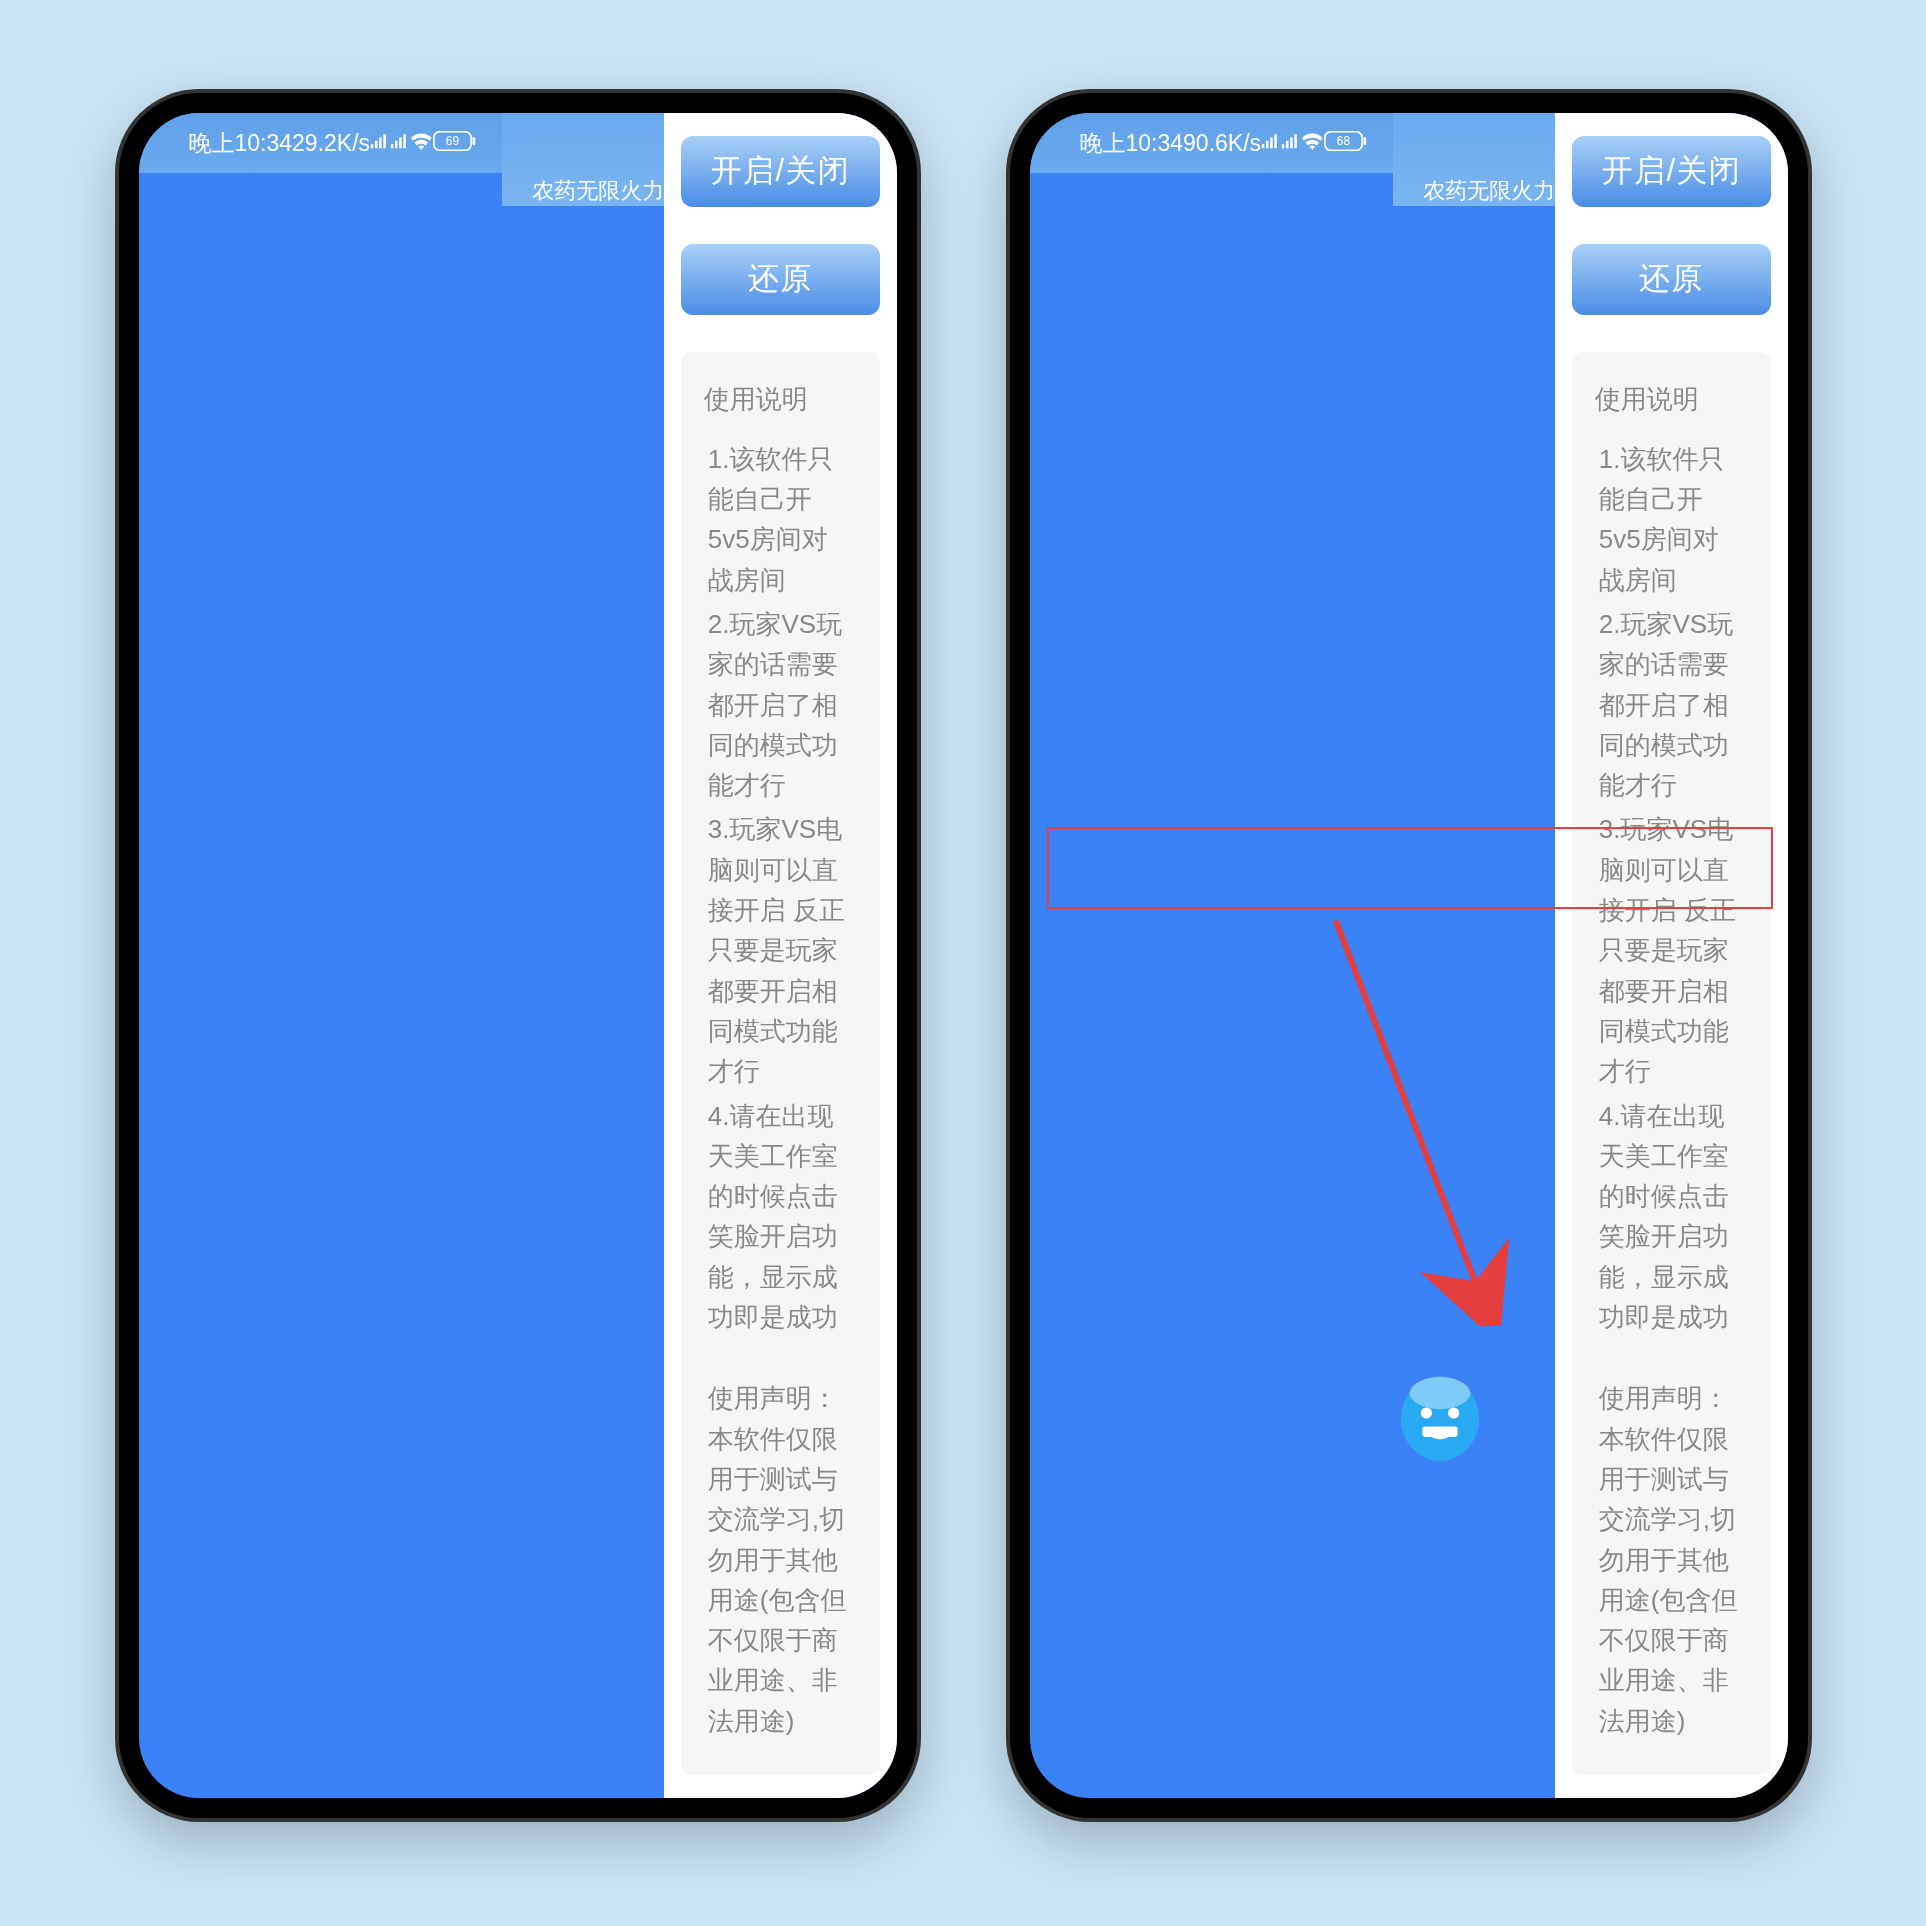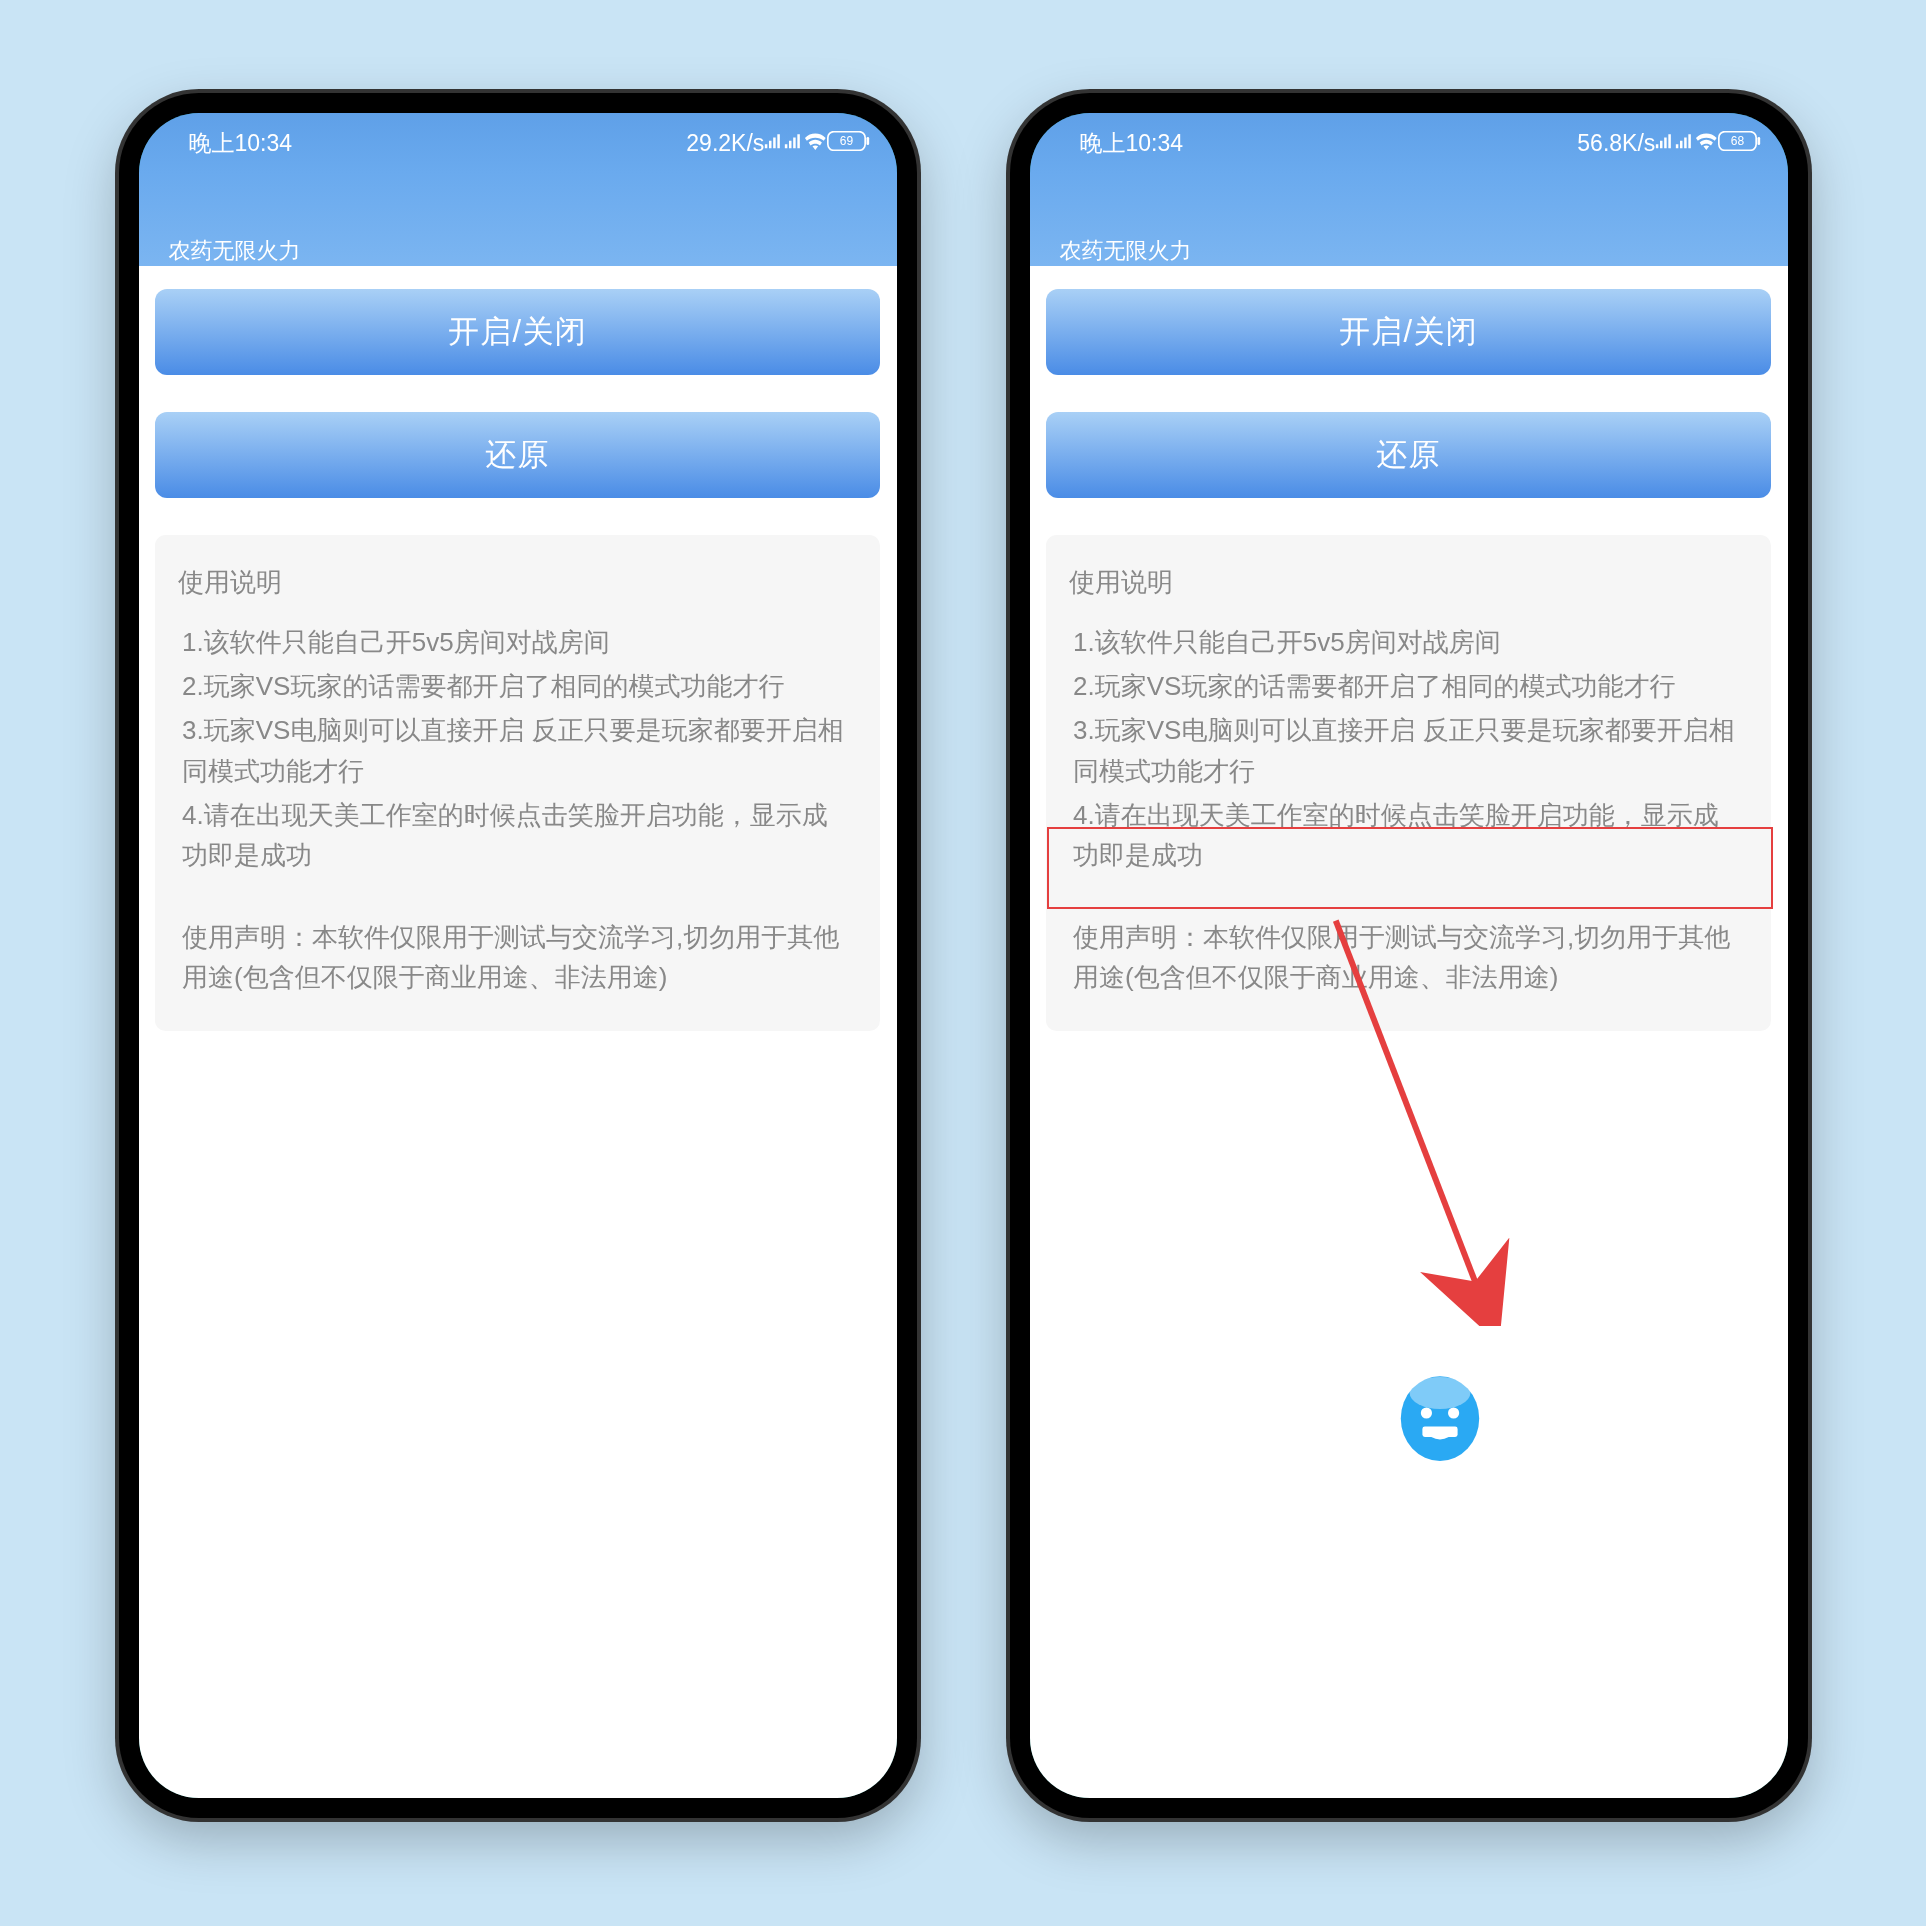--- a/index.html
+++ b/index.html
@@ -19,25 +19,25 @@
       height: 1725px;
       background: #000;
       border-radius: 80px;
       padding: 20px;
       position: relative;
       box-shadow: 0 0 0 4px #333, 0 20px 53px rgba(0,0,0,0.25);
     }
     .screen {
       width: 100%;
       height: 100%;
-      background: #0f766e;
+      background: #3b82f6;
       border-radius: 60px;
       overflow: hidden;
       display: flex;
-      flex-direction: column;
+      flex-direction: row;
       position: relative;
     }
     .status-bar {
       background: linear-gradient(180deg, #5fa0e8 0%, #6aaaee 100%);
       color: #fff;
       height: 60px;
       display: flex;
       align-items: center;
       justify-content: space-between;
       padding: 0 26.6px 0 50px;
@@ -158,21 +158,21 @@
       </div>
     </div>
   </div>
 </div>
 
 <div class="phone">
   <div class="screen">
     <div class="status-bar">
       <span>晚上10:34</span>
       <span class="status-right">
-        <span>56.8K/s</span>
+        <span>90.6K/s</span>
         <span>
           <svg width="20" height="17.3" viewBox="0 0 24 20">
               <path fill="#fff" d="M1 18h3v-5H1zM6 18h3V9H6zM11 18h3V5h-3zM16 18h3V1h-3z"></path>
             </svg>
         </span>
         <span>
           <svg width="20" height="17.3" viewBox="0 0 24 20">
               <path fill="#fff" d="M1 18h3v-5H1zM6 18h3V9H6zM11 18h3V5h-3zM16 18h3V1h-3z"></path>
             </svg>
         </span>

